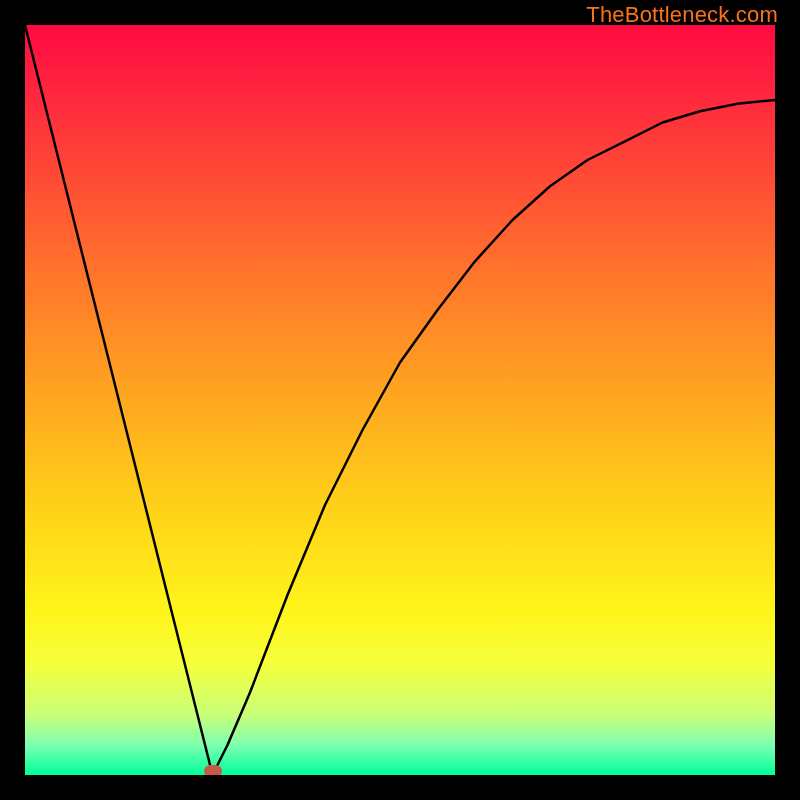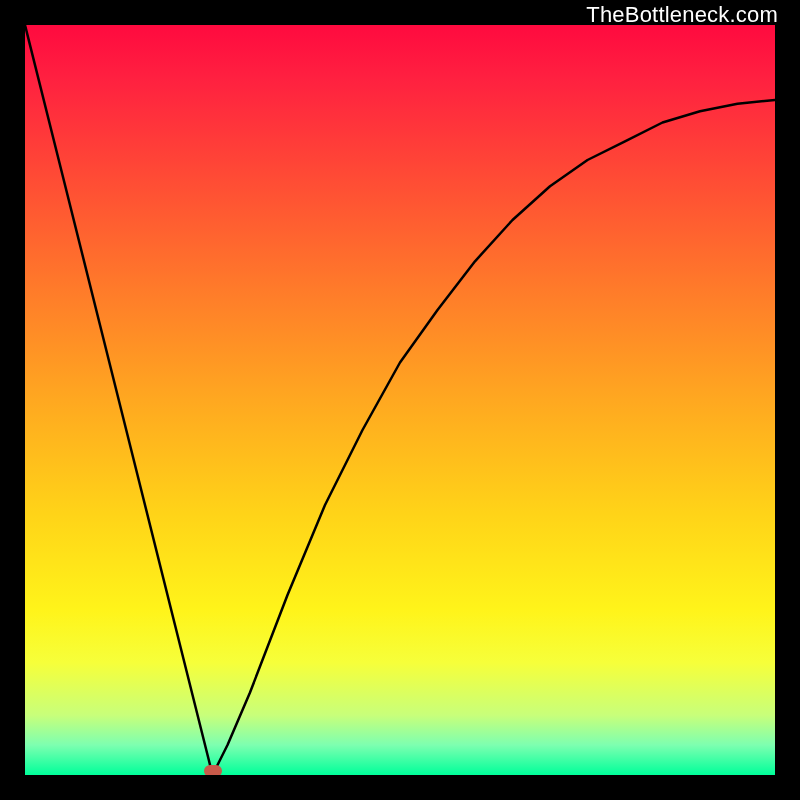--- a/index.html
+++ b/index.html
@@ -14,21 +14,21 @@
   .frame {
     position: relative;
     width: 800px;
     height: 800px;
     background: #000;
   }
   .watermark {
     position: absolute;
     top: 2px;
     right: 22px;
-    color: #ffffff;
+    color: #f97316;
     font-size: 22px;
     font-weight: 400;
     letter-spacing: 0.2px;
     user-select: none;
     margin-left: 36px;
   }
   .plot {
     position: absolute;
     left: 25px;
     top: 25px;

